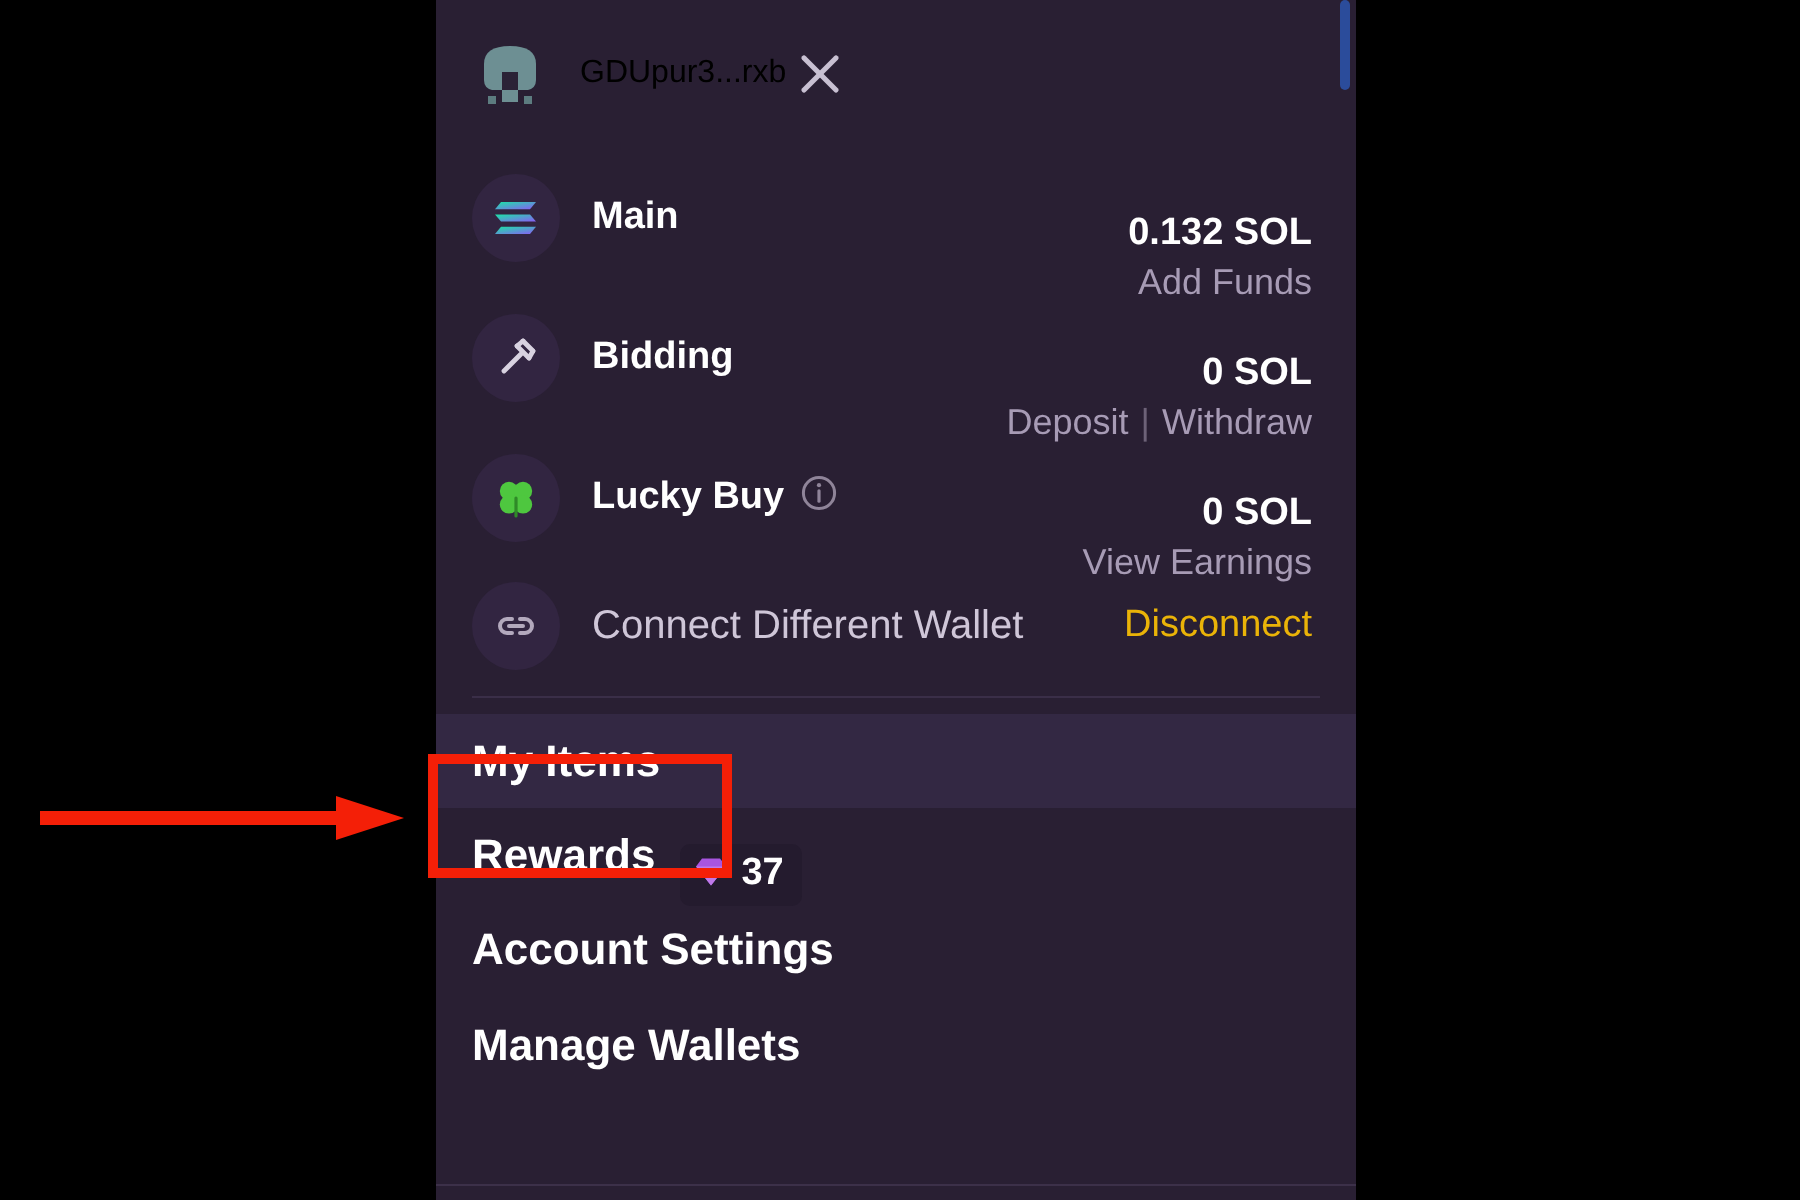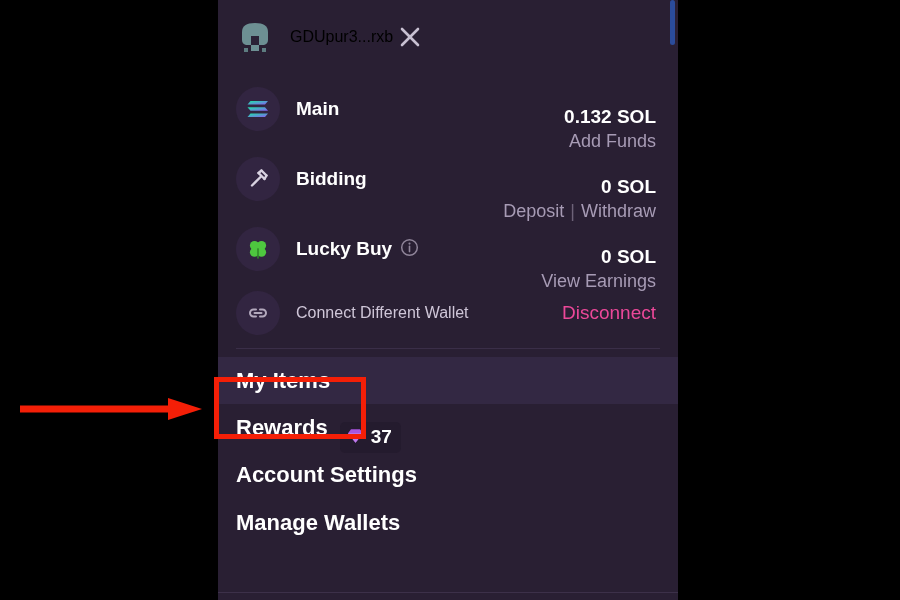--- a/index.html
+++ b/index.html
@@ -89,21 +89,21 @@
     align-items: center;
     gap: 8px;
   }
   .row-label {
     color: #ffffff;
     font-size: 19px;
     font-weight: bold;
   }
   .row-label-muted {
     color: #cfc6d8;
-    font-size: 16px;
+    font-size: 20px;
     font-weight: normal;
   }
   .row-right {
     text-align: left;
     display: flex;
     flex-direction: column;
     align-items: flex-end;
     gap: 3px;
     margin-top: 40px;
   }
@@ -120,21 +120,21 @@
   }
   .row-action-link {
     cursor: pointer;
   }
   .action-sep {
     color: #6d6278;
     margin: 0 6px;
     font-weight: 300;
   }
   .disconnect-link {
-    color: #ec4899;
+    color: #eab308;
     font-size: 19px;
     cursor: pointer;
     white-space: nowrap;
     text-align: right;
   }
 
   .section-divider {
     height: 1px;
     background: #3a2e48;
     margin: 6px 18px 0 18px;

